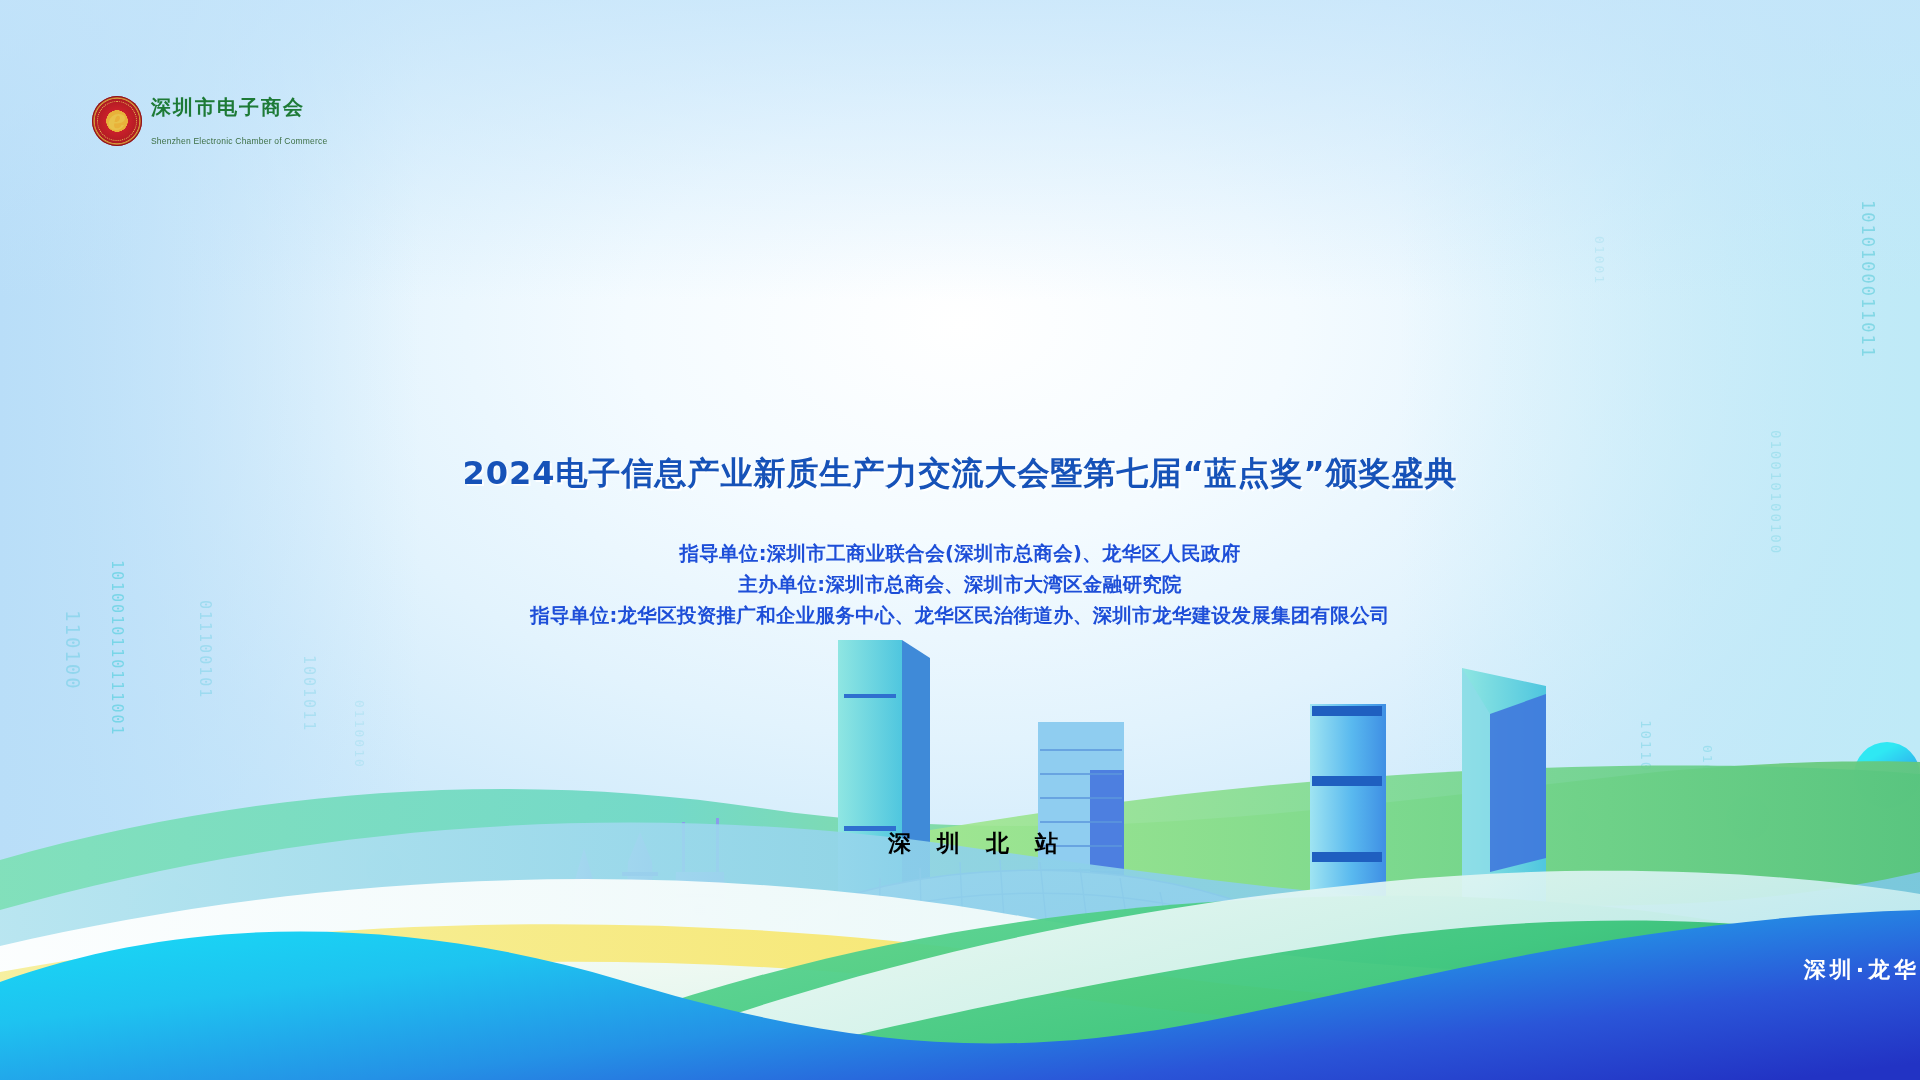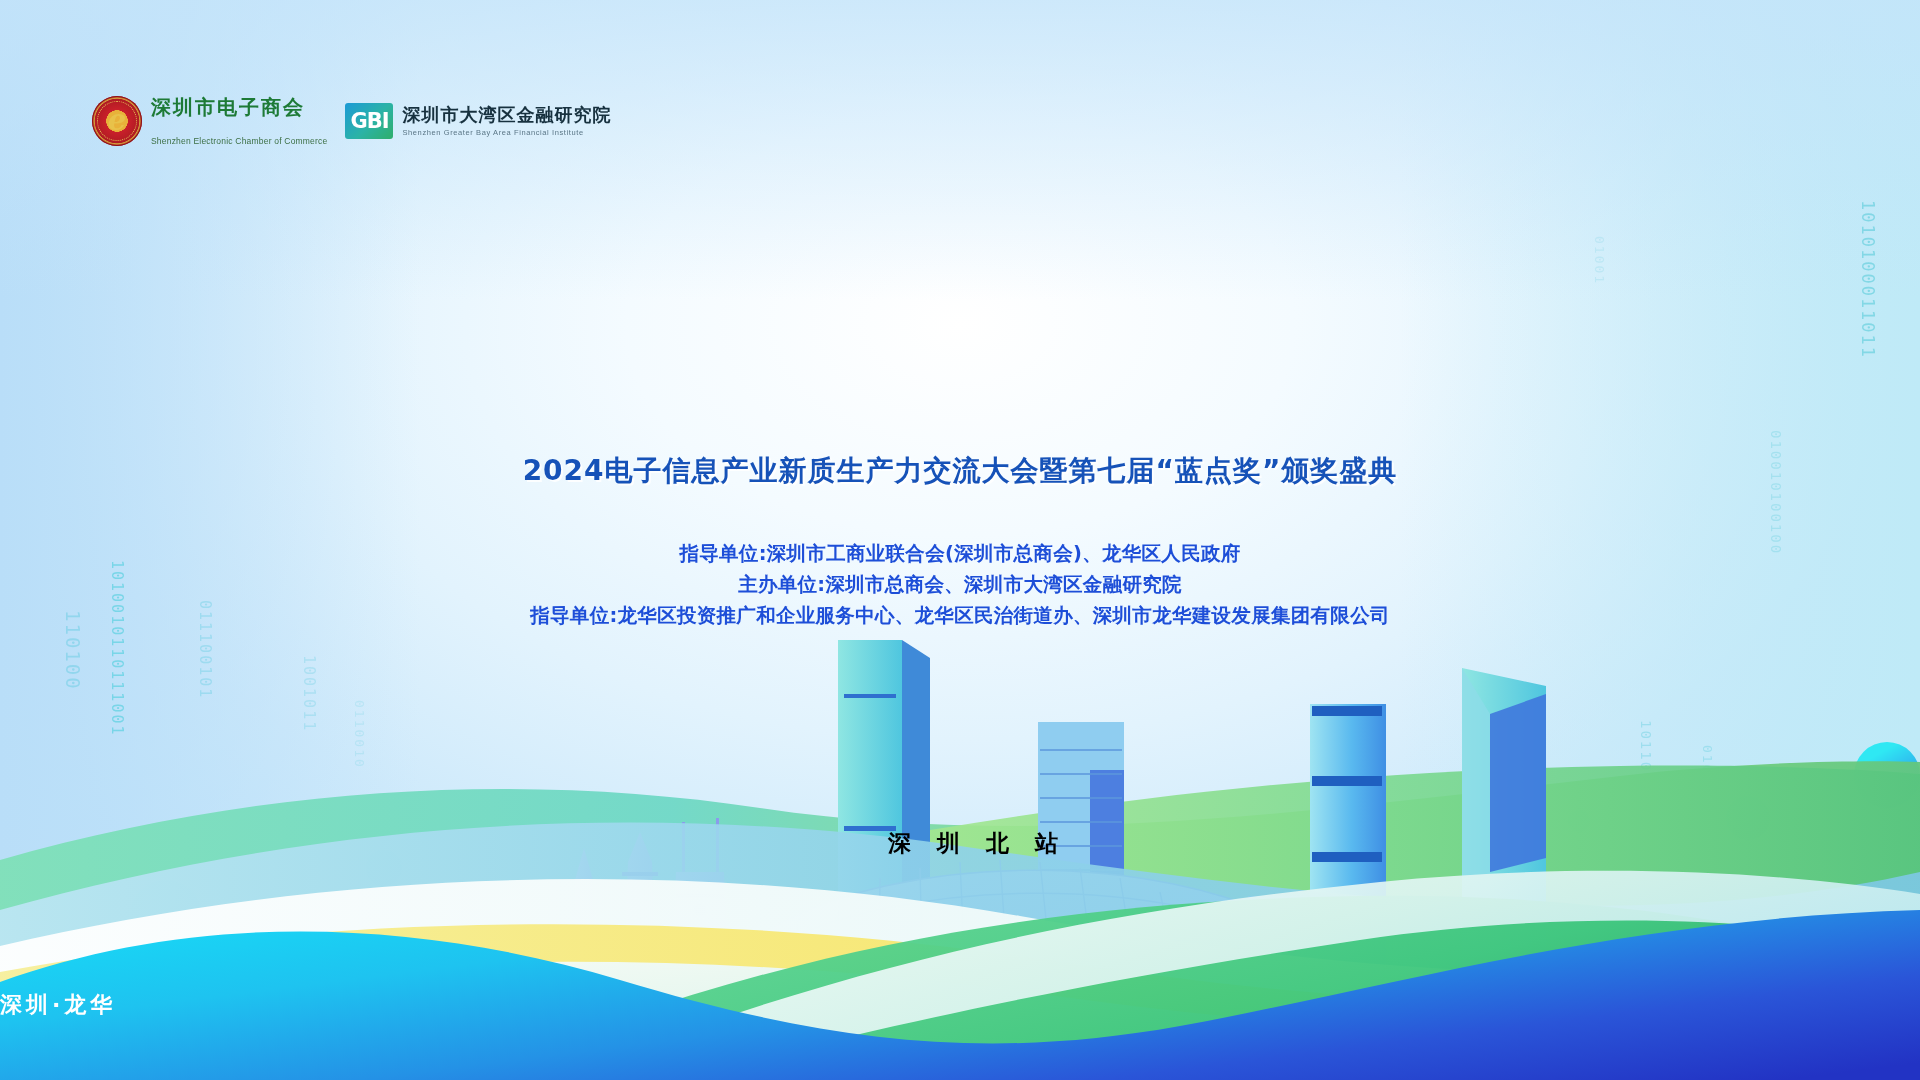--- a/index.html
+++ b/index.html
@@ -106,21 +106,21 @@
     background:linear-gradient(180deg,#5fe6d6 0%,#46cfe2 50%,#3fa9e8 100%);
     -webkit-background-clip:text;background-clip:text;
     -webkit-text-stroke:3px #1f6fd0;
   }
   .title-gap{display:inline-block;width:58px;}
 
   
   .subtitle{
     position:absolute;left:0;right:0;top:452px;text-align:center;
     font-family:"DejaVu Sans","Liberation Sans",sans-serif;
-    font-weight:bold;font-size:28px;letter-spacing:1px;
+    font-weight:bold;font-size:32px;letter-spacing:1px;
     color:#1652b8;
     text-shadow:2px 2px 0 rgba(255,255,255,.85);
     white-space:nowrap;
   }
 
   
   .orgs{
     position:absolute;left:0;right:0;top:538px;text-align:center;
   }
   .org-line{
@@ -133,25 +133,24 @@
   .scene{position:absolute;left:0;bottom:0;width:1920px;height:470px;}
   .scene svg{display:block;width:1920px;height:470px;}
 
   .station-label{
     position:absolute;left:888px;top:828px;
     font-family:"DejaVu Sans","Liberation Sans",sans-serif;
     font-weight:bold;font-size:23px;color:#000000;letter-spacing:9px;
     white-space:nowrap;
   }
   .city-label{
-    position:absolute;left:0;right:0;top:955px;text-align:left;
+    position:absolute;left:0;right:0;top:955px;text-align:right;
     font-family:"DejaVu Sans","Liberation Sans",sans-serif;
     font-weight:bold;font-size:22px;color:#ffffff;letter-spacing:4px;
     white-space:nowrap;
-    margin-top:35px;
   }
 
   .sphere{position:absolute;border-radius:50%;}
 </style>
 </head>
 <body>
 
 <div id="stage">
 
   <div class="bg-base"></div>
@@ -185,27 +184,20 @@
     <div class="logo-block">
       <div class="seal">
         <div class="seal-ring"></div>
       </div>
       <div>
         <div class="logo-text-cn">深圳市电子商会</div>
         <div class="logo-text-en">Shenzhen Electronic Chamber of Commerce</div>
       </div>
     </div>
 
-    <div class="logo-block">
-      <div class="gba-mark">GBI</div>
-      <div>
-        <div class="gba-cn">深圳市大湾区金融研究院</div>
-        <div class="gba-en">Shenzhen Greater Bay Area Financial Institute</div>
-      </div>
-    </div>
 
   </div>
 
 
   <div class="subtitle">2024电子信息产业新质生产力交流大会暨第七届“蓝点奖”颁奖盛典</div>
 
   <div class="orgs">
     <div class="org-line">指导单位:深圳市工商业联合会(深圳市总商会)、龙华区人民政府</div>
     <div class="org-line">主办单位:深圳市总商会、深圳市大湾区金融研究院</div>
     <div class="org-line">指导单位:龙华区投资推广和企业服务中心、龙华区民治街道办、深圳市龙华建设发展集团有限公司</div>

